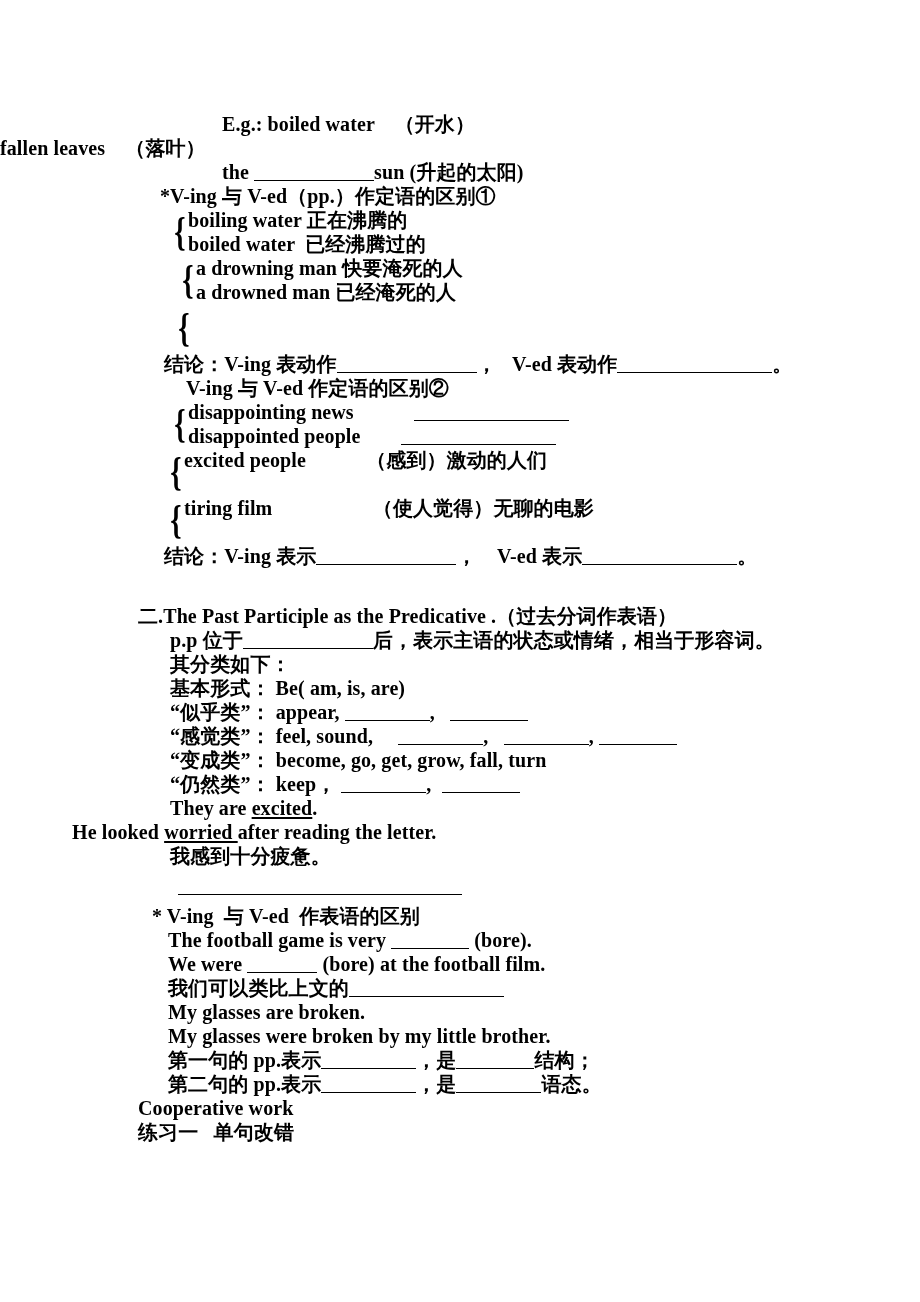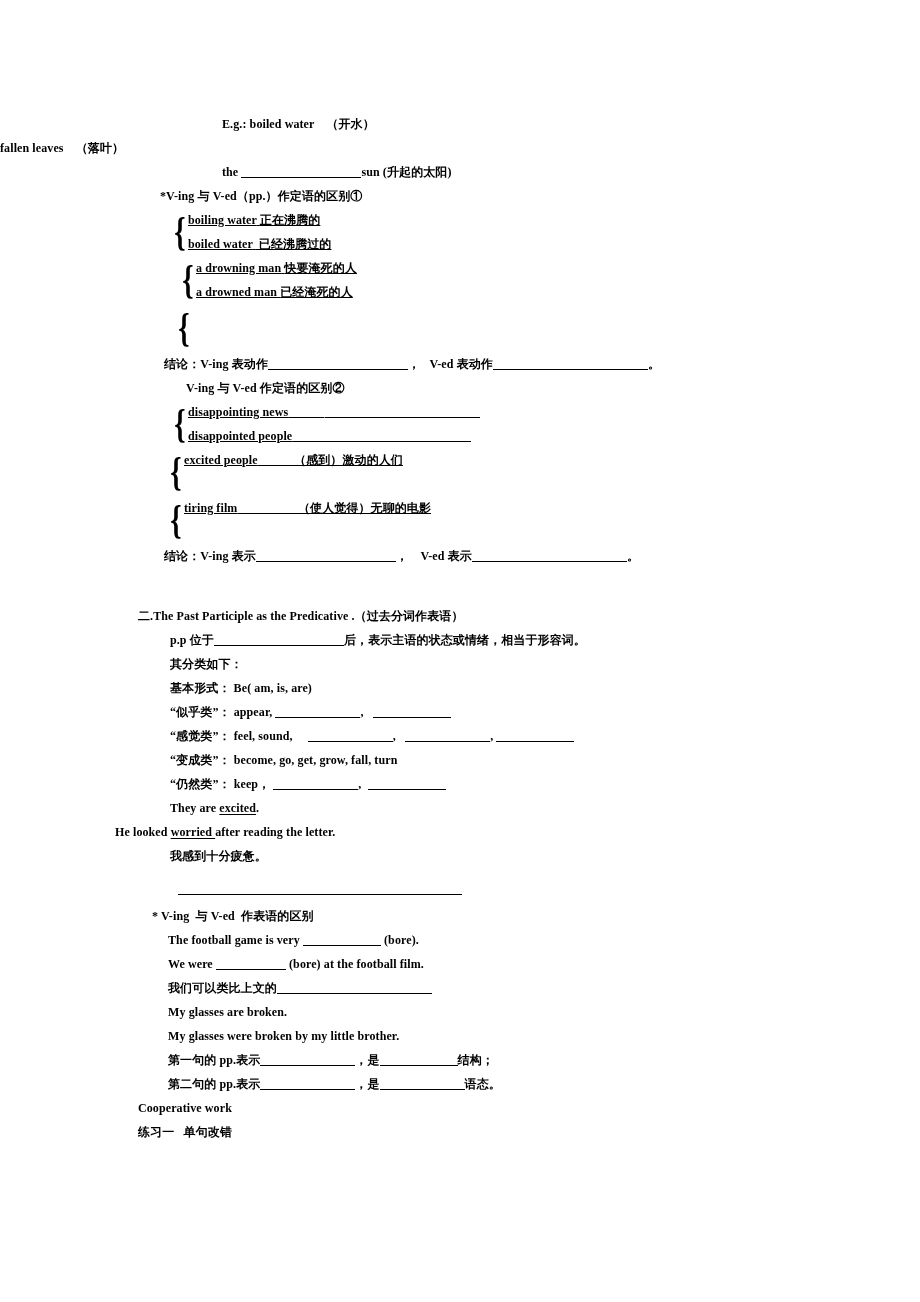--- a/index.html
+++ b/index.html
@@ -16,21 +16,21 @@
     overflow: hidden;
   }
   .page {
     position: relative;
     width: 920px;
     height: 1302px;
     padding-top: 112px;
     box-sizing: border-box;
   }
   .line {
-    font-size: 12px;
+    font-size: 20px;
     font-weight: bold;
     line-height: 24px;
     height: 24px;
     white-space: pre;
     letter-spacing: 0.1px;
   }
   .blank-line { height: 24px; }
   .half-line { height: 12px; }
   .i8  { padding-left: 222px; }
   .i10 { }
@@ -69,21 +69,20 @@
     transform: translateY(-50%) scaleX(0.72);
     font-size: 40px;
     font-weight: bold;
     line-height: 1;
     font-family: "Liberation Serif", "DejaVu Serif", serif;
   }
   .brace-group .rows {
     position: absolute;
     left: 16px;
     top: 0;
-    text-decoration: underline;
   }
   .brace-group .rows .line { padding-left: 0; }
 
   .bg-a { margin-left: 172px; }
   .bg-b { margin-left: 180px; }
   .bg-c { margin-left: 176px; }
   .bg-d { margin-left: 172px; }
   .bg-e { margin-left: 168px; }
   .bg-f { margin-left: 168px; }
 
@@ -175,21 +174,21 @@
   <div class="line" style="padding-left:170px"><span class="cn">“似乎类”：</span><span> appear,</span> <span class="u uw85"></span>,   <span class="u uw78"></span></div>
 
   <div class="line" style="padding-left:170px"><span class="cn">“感觉类”：</span><span> feel, sound,</span>　 <span class="u uw85"></span>,   <span class="u uw85"></span>, <span class="u uw78"></span></div>
 
   <div class="line" style="padding-left:170px"><span class="cn">“变成类”：</span><span> become, go, get, grow, fall, turn</span></div>
 
   <div class="line" style="padding-left:170px"><span class="cn">“仍然类”：</span><span> keep，</span> <span class="u uw85"></span>,  <span class="u uw78"></span></div>
 
   <div class="line" style="padding-left:170px"><span>They are </span><span class="ul-word">excited</span><span>.</span></div>
 
-  <div class="line" style="padding-left:115px"><span>He looked </span><span class="ul-word">worried </span><span>after reading the letter.</span></div>
+  <div class="line" style="padding-left:72px"><span>He looked </span><span class="ul-word">worried </span><span>after reading the letter.</span></div>
 
   <div class="line" style="padding-left:170px">我感到十分疲惫。</div>
 
   <div class="half-line"></div>
 
   <div class="hr-rule">
       <div class="rule"></div>
     </div>
 
   <div class="line" style="padding-left:152px">* V-ing  与 V-ed  作表语的区别</div>

